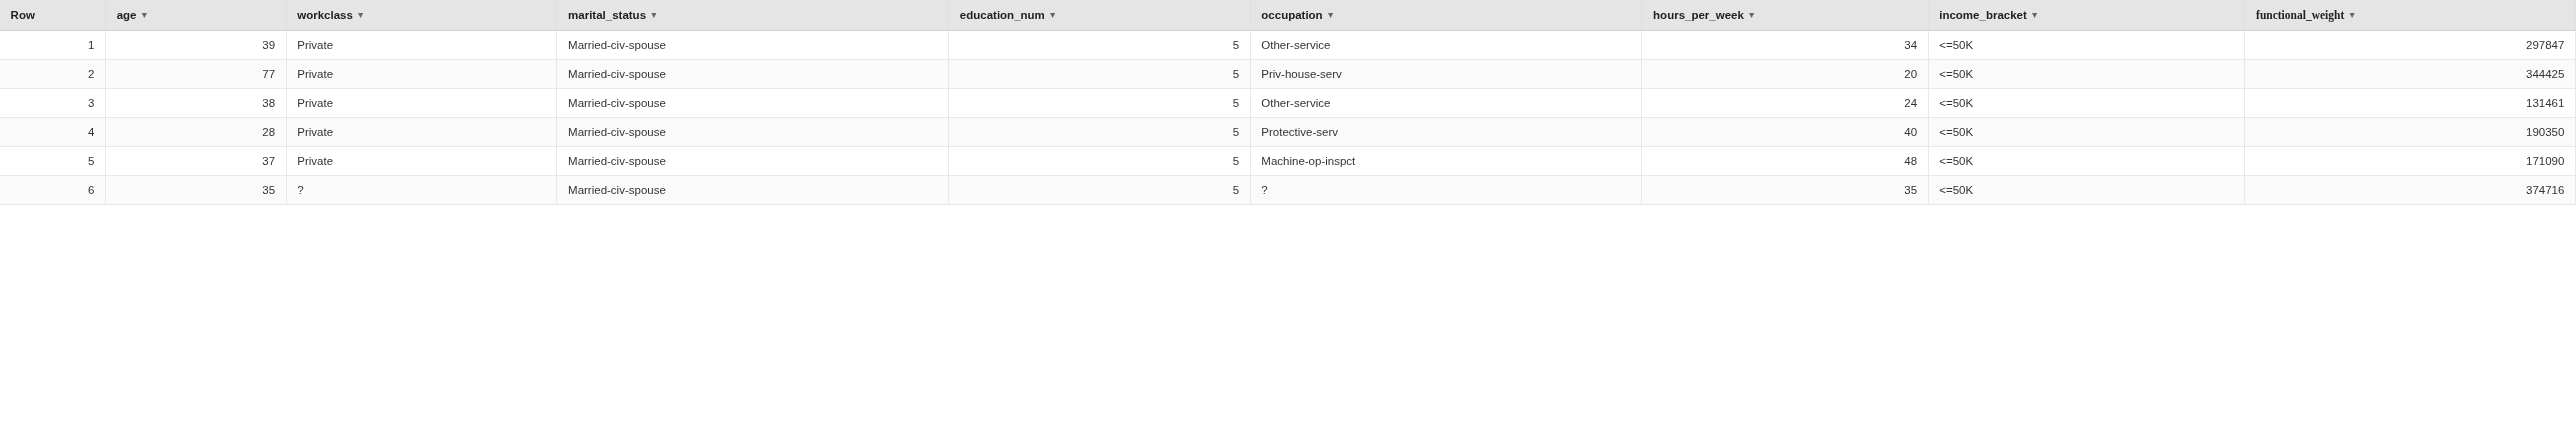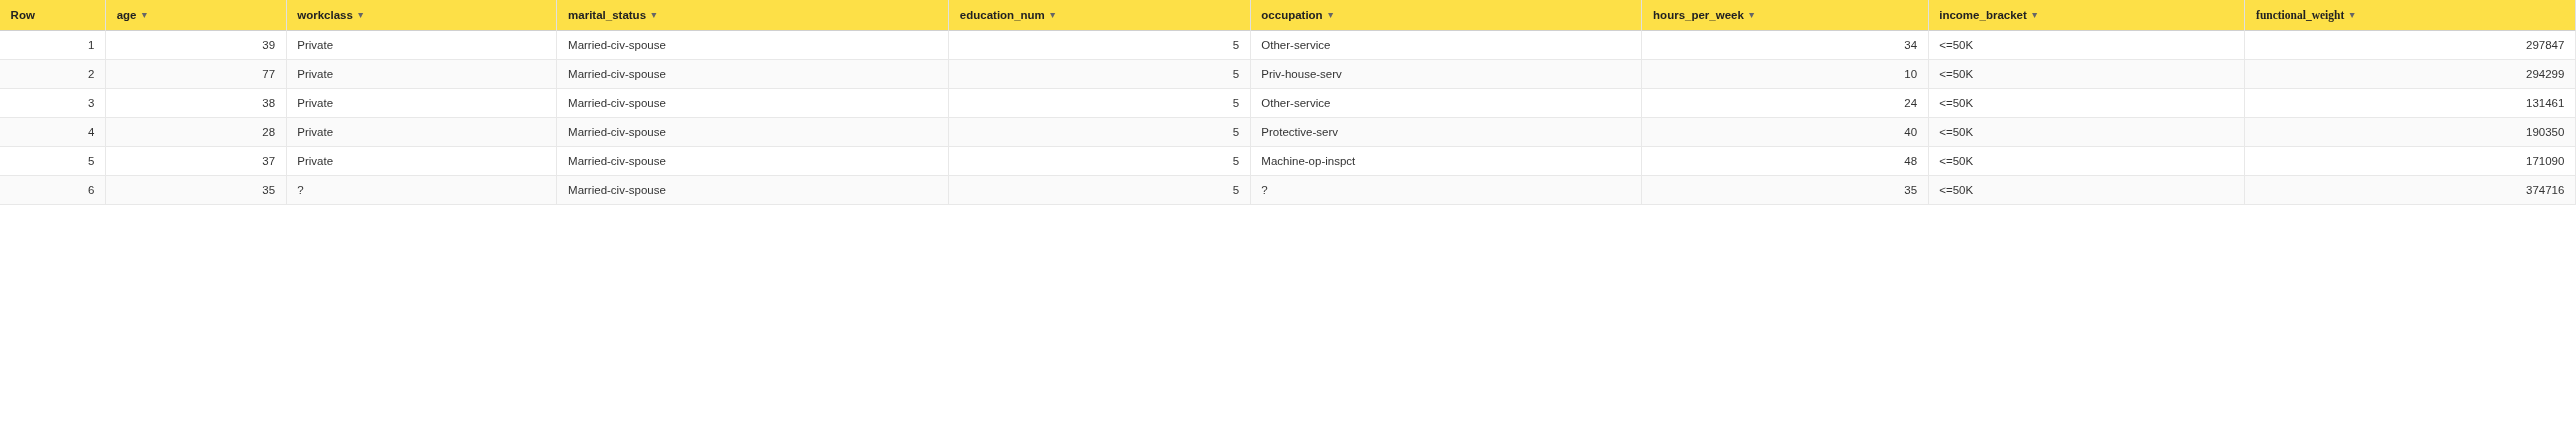--- a/index.html
+++ b/index.html
@@ -20,21 +20,21 @@
       overflow-x: auto;
     }
 
     table {
       width: 100%;
       border-collapse: collapse;
       table-layout: fixed;
     }
 
     thead tr {
-      background: #fde047;
+      background: #e5e5e5;
       border-bottom: 0.9px solid #d0d0d0;
     }
 
     th {
       padding: 8.8px 10.6px;
       text-align: left;
       font-weight: 600;
       font-size: 11.5px;
       color: #222;
       border-right: 0.9px solid #e0e0e0;
@@ -177,23 +177,23 @@
           <td>&lt;=50K</td>
           <td class="num">297847</td>
         </tr>
         <tr>
           <td class="num">2</td>
           <td class="num">77</td>
           <td>Private</td>
           <td>Married-civ-spouse</td>
           <td class="num">5</td>
           <td>Priv-house-serv</td>
-          <td class="num">10</td>
-          <td>&lt;=50K</td>
-          <td class="num">294299</td>
+          <td class="num">20</td>
+          <td>&lt;=50K</td>
+          <td class="num">344425</td>
         </tr>
         <tr>
           <td class="num">3</td>
           <td class="num">38</td>
           <td>Private</td>
           <td>Married-civ-spouse</td>
           <td class="num">5</td>
           <td>Other-service</td>
           <td class="num">24</td>
           <td>&lt;=50K</td>

